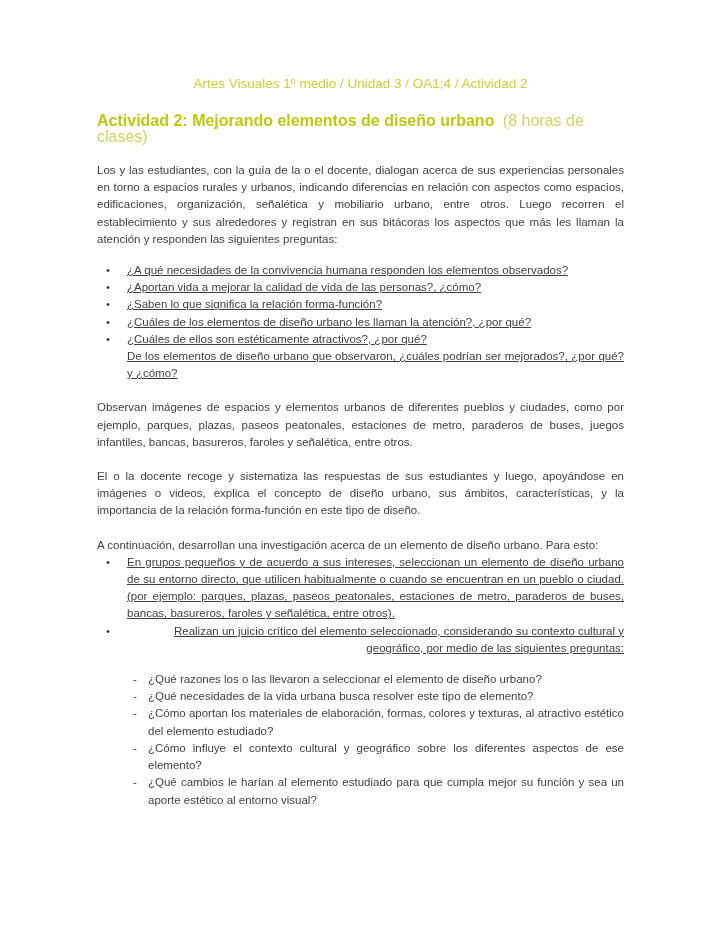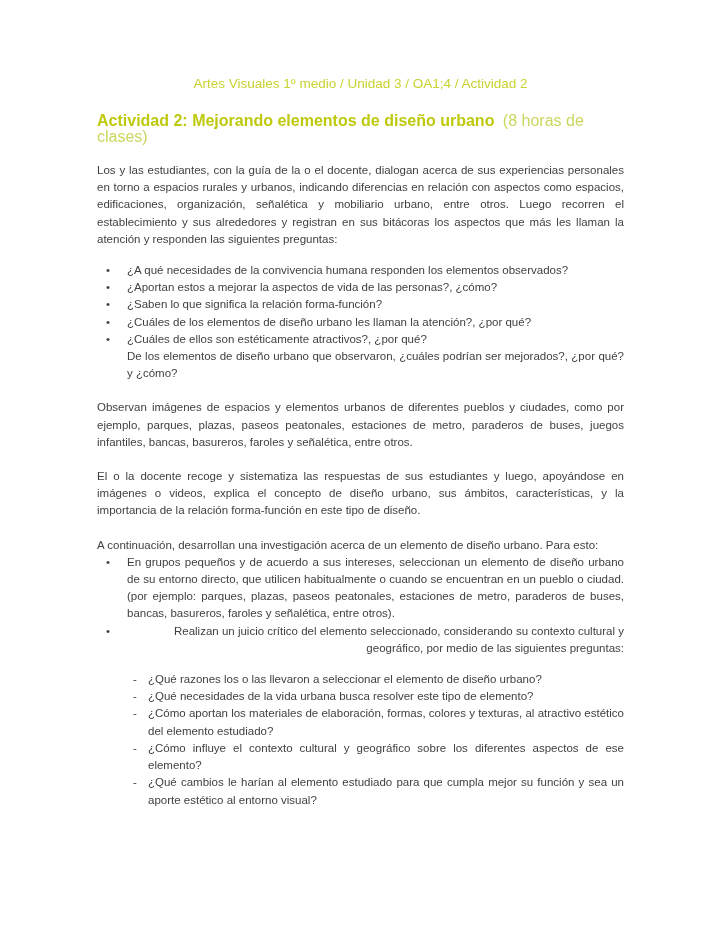--- a/index.html
+++ b/index.html
@@ -44,21 +44,21 @@
   .activity-heading .hd-light { color: var(--accent_light); margin-left: 4px; }
   p { margin: 17px 0 14px 0; text-align: justify; }
   p.tight { margin-bottom: 0; }
   ul { list-style: none; margin: 0 0 14px 0; padding: 0; }
   li { display: flex; }
   .bullet-list .marker {
     flex: 0 0 21px;
     margin-left: 9px;
     text-align: left;
   }
-  .bullet-list .li-text { flex: 1; text-align: justify; }
+  .bullet-list .li-text { flex: 1; text-align: justify; text-decoration: underline; }
   .bullet-list .li-text.no-justify { text-align: right; }
   .dash-list { margin-top: 3px; }
   .dash-list li { margin-left: 36px; }
   .dash-list .marker { flex: 0 0 15px; }
   .dash-list .li-text { flex: 1; text-align: justify; }
   .continuation { text-align: justify; }
 </style>
 </head>
 <body>
 
@@ -73,21 +73,21 @@
 
   <p>Los y las estudiantes, con la guía de la o el docente, dialogan acerca de sus experiencias personales en torno a espacios rurales y urbanos, indicando diferencias en relación con aspectos como espacios, edificaciones, organización, señalética y mobiliario urbano, entre otros. Luego recorren el establecimiento y sus alrededores y registran en sus bitácoras los aspectos que más les llaman la atención y responden las siguientes preguntas:</p>
 
   <ul class="bullet-list">
     <li>
       <span class="marker">•</span>
       <span class="li-text">¿A qué necesidades de la convivencia humana responden los elementos observados?</span>
     </li>
     <li>
       <span class="marker">•</span>
-      <span class="li-text">¿Aportan estos a mejorar la aspectos de vida de las personas?, ¿cómo?</span>
+      <span class="li-text">¿Aportan vida a mejorar la calidad de vida de las personas?, ¿cómo?</span>
     </li>
     <li>
       <span class="marker">•</span>
       <span class="li-text">¿Saben lo que significa la relación forma-función?</span>
     </li>
     <li>
       <span class="marker">•</span>
       <span class="li-text">¿Cuáles de los elementos de diseño urbano les llaman la atención?, ¿por qué?</span>
     </li>
     <li>

